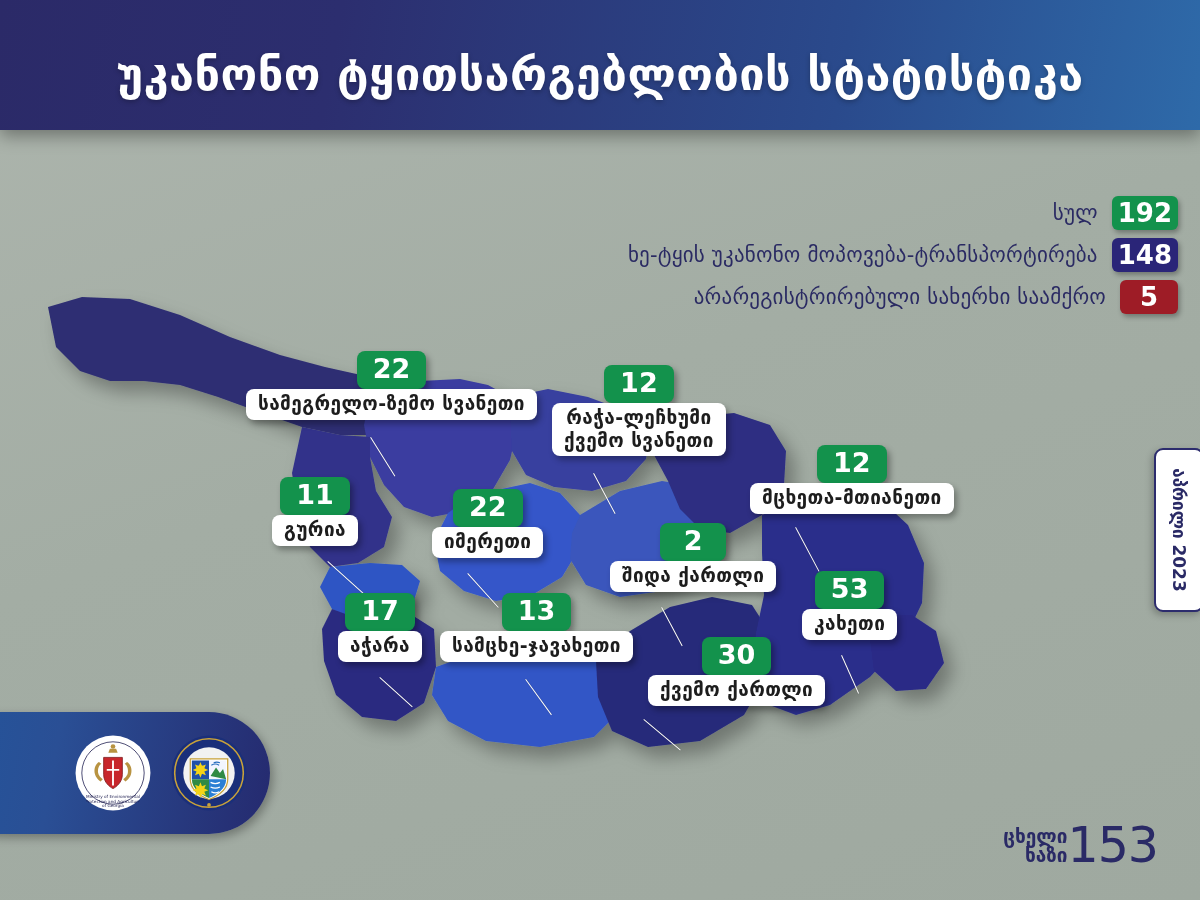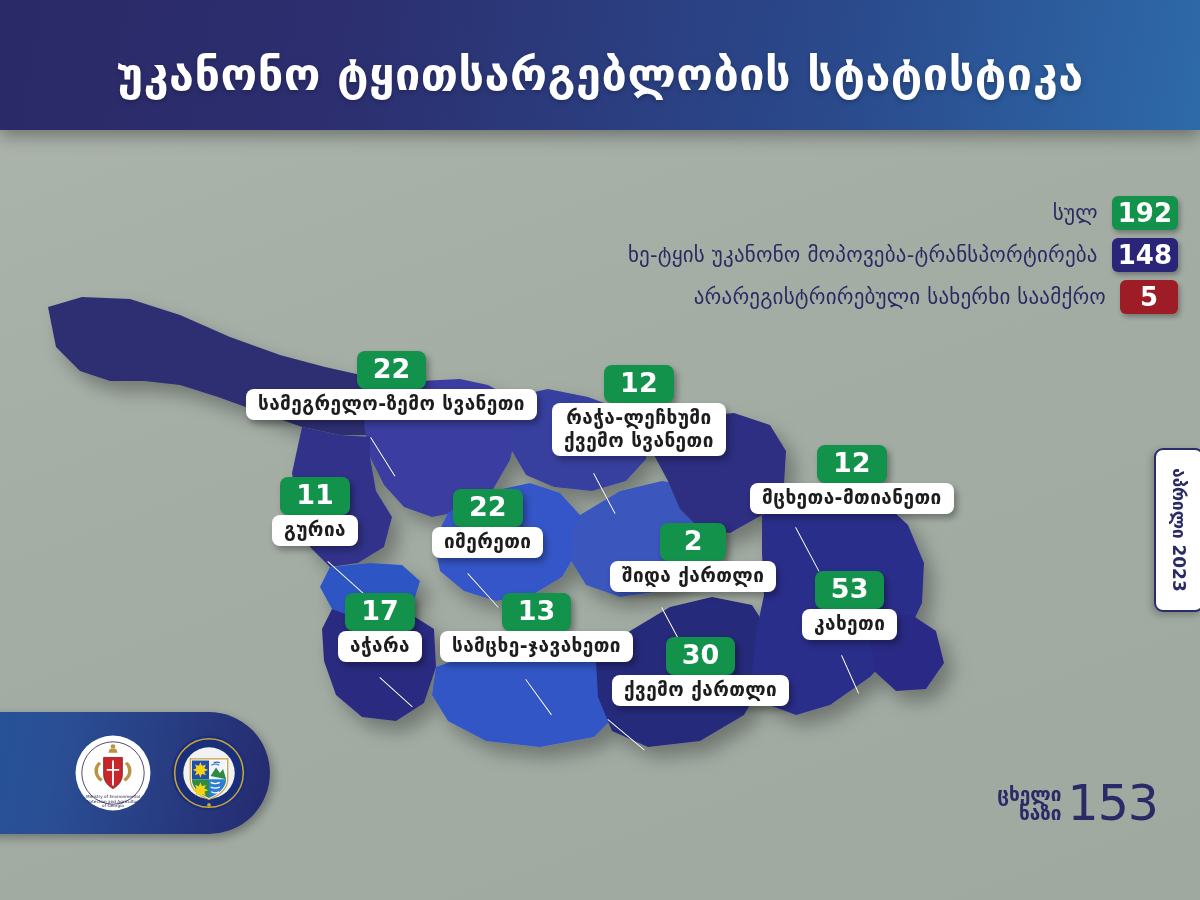--- a/index.html
+++ b/index.html
@@ -80,21 +80,21 @@
     border-radius:61px;
     background:linear-gradient(100deg,#23559b 0%,#2a4f95 35%,#252a6f 100%);
     box-shadow:3px 4px 10px rgba(0,0,0,.3);
     display:flex;align-items:center;justify-content:flex-end;
     padding-right:22px;box-sizing:border-box;gap:18px;
   }
   .emblem{width:78px;height:78px;border-radius:50%;}
 
   
   .hotline{
-    position:absolute;right:42px;top:782px;display:flex;align-items:center;gap:6px;
+    position:absolute;right:42px;top:824px;display:flex;align-items:center;
   }
   .hotline-words{
     color:#2a2a66;font-size:19px;font-weight:bold;line-height:1.02;text-align:right;
   }
   .hotline-num{color:#2a2a66;font-size:49px;font-weight:normal;line-height:.9;letter-spacing:-1px;}
 </style>
 </head>
 <body>
 
 <div id="root">
@@ -233,21 +233,21 @@
     </div>
 
     <div class="marker" style="left:400px;top:308px;">
       <div class="m-stack">
         <div class="m-count">13</div>
         <div class="m-name">სამცხე-ჯავახეთი</div>
       </div>
       <div class="leader" style="left:86px;top:86px;width:44px;transform:rotate(54deg);"></div>
     </div>
 
-    <div class="marker" style="left:572px;top:352px;">
+    <div class="marker" style="left:608px;top:352px;">
       <div class="m-stack">
         <div class="m-count">30</div>
         <div class="m-name">ქვემო ქართლი</div>
       </div>
       <div class="leader" style="left:-4px;top:82px;width:48px;transform:rotate(40deg);"></div>
     </div>
   </div>
 
   <div class="date-tab">
     <span>აპრილი 2023</span>

